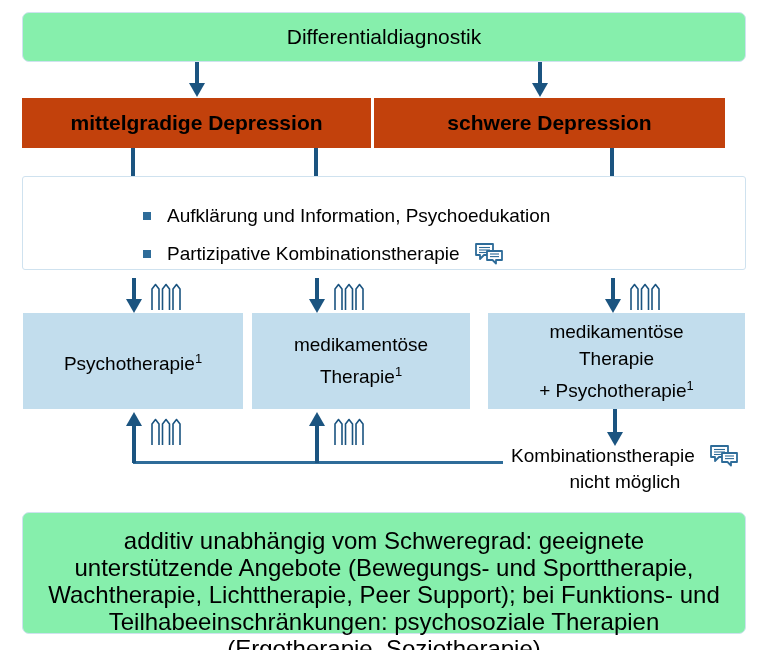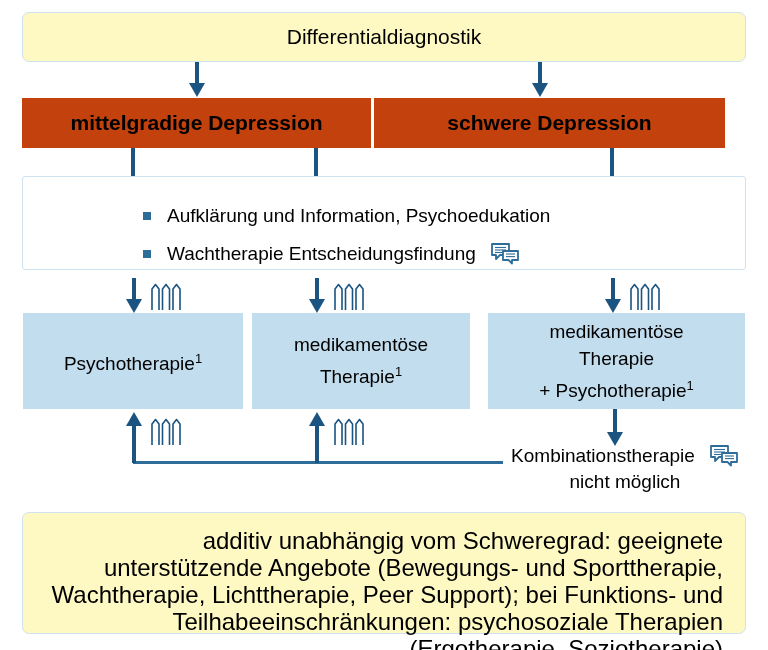--- a/index.html
+++ b/index.html
@@ -24,24 +24,23 @@
     display: flex;
     align-items: center;
     justify-content: center;
     text-align: center;
   }
   
   .grey {
     background: #c2410c;
   }
   .rounded-grey {
-    background: #fef9c3;
+    background: #86efac;
     border: 1px solid #cfe2ef;
     border-radius: 7px;
-    text-align: right;
   }
   .white-card {
     background: #ffffff;
     border: 1px solid #cfe2ef;
     border-radius: 3px;
   }
   .blue {
     background: #c2dded;
   }
 
@@ -142,21 +141,21 @@
 
   <div class="box white-card" id="bullet-card">
 
     <div class="bullet-row">
       <span class="bullet-sq"></span>
       <span>Aufklärung und Information, Psychoedukation</span>
     </div>
 
     <div class="bullet-row">
       <span class="bullet-sq"></span>
-      <span>Wachtherapie Entscheidungsfindung</span>
+      <span>Partizipative Kombinationstherapie</span>
       <span class="icon-chat" style="margin-left:14px;">
         <svg viewBox="0 0 30 24" width="30" height="24">
           <path d="M2,2 H19 V13 H10 L6,17 V13 H2 Z" fill="#ffffff" stroke="#2e6c99" stroke-width="1.8" stroke-linejoin="round"></path>
           <line x1="5" y1="5.5" x2="16" y2="5.5" stroke="#2e6c99" stroke-width="1.1"></line>
           <line x1="5" y1="8" x2="16" y2="8" stroke="#2e6c99" stroke-width="1.1"></line>
           <line x1="5" y1="10.5" x2="16" y2="10.5" stroke="#2e6c99" stroke-width="1.1"></line>
           <path d="M13,9 H28 V18 H22 V21.5 L18.5,18 H13 Z" fill="#ffffff" stroke="#2e6c99" stroke-width="1.8" stroke-linejoin="round"></path>
           <line x1="16" y1="12" x2="25" y2="12" stroke="#2e6c99" stroke-width="1.1"></line>
           <line x1="16" y1="14.6" x2="25" y2="14.6" stroke="#2e6c99" stroke-width="1.1"></line>
         </svg>

